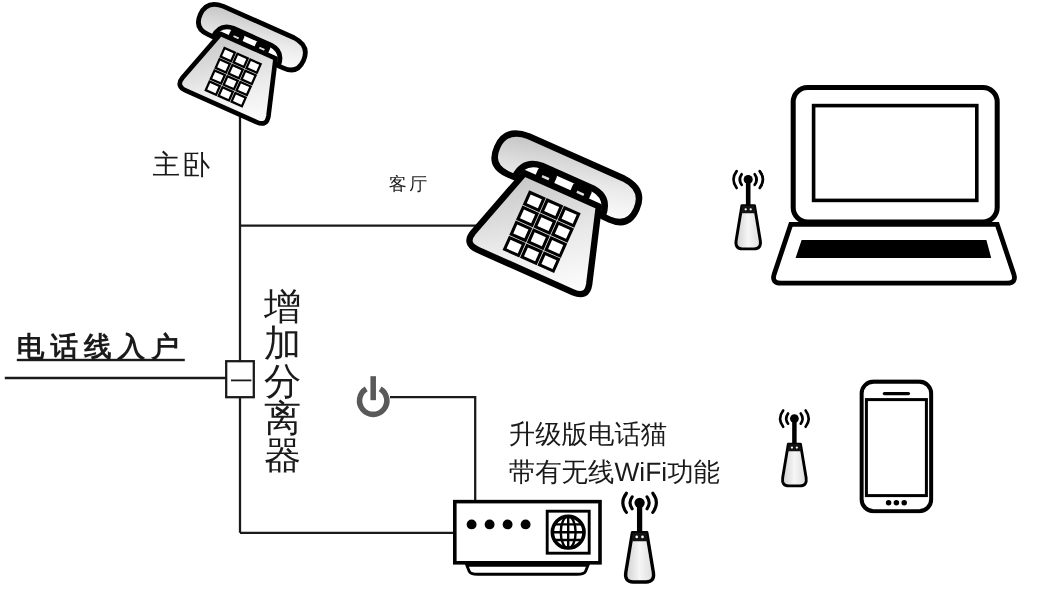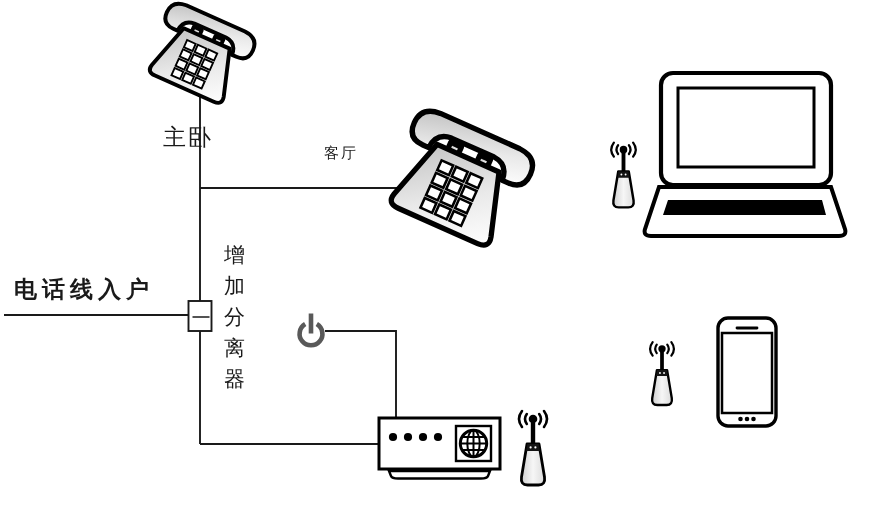--- a/index.html
+++ b/index.html
@@ -12,27 +12,27 @@
   }
   .abs{position:absolute;}
   .label{
     color:#1a1a1a;
     white-space:nowrap;
   }
   .label-serif{font-family:"Liberation Serif","DejaVu Serif",serif;}
   .label-sans{font-family:"Liberation Sans","DejaVu Sans",sans-serif;}
   #label-entry{
     left:14px;top:274px;
-    font-size:23px;font-weight:bold;letter-spacing:5px;
+    font-size:23px;font-weight:bold;letter-spacing:5px;text-decoration:underline;
   }
-  #label-master{left:127px;top:122px;font-size:23px;letter-spacing:2px;margin-left:36px;}
+  #label-master{left:127px;top:122px;font-size:23px;letter-spacing:2px;}
   #label-living{left:324px;top:144px;font-size:15px;letter-spacing:2px;}
   #label-splitter{
     left:220px;top:240px;width:29px;height:160px;
-    font-size:21px;line-height:31px;text-align:center;
+    font-size:31px;line-height:31px;text-align:center;
     word-break:break-all;white-space:normal;
   }
   #label-modem{left:424px;top:346px;font-size:22px;line-height:32px;}
   svg{display:block;}
 </style>
 </head>
 <body>
 
 <div id="canvas">
 
@@ -162,14 +162,18 @@
     </svg>
 
   <div id="label-entry" class="abs label label-serif">电话线入户</div>
 
   <div id="label-master" class="abs label label-serif">主卧</div>
 
   <div id="label-living" class="abs label label-serif">客厅</div>
 
   <div id="label-splitter" class="abs label label-serif">增加分离器</div>
 
+  <div id="label-modem" class="abs label label-sans">
+    <div>升级版电话猫</div>
+    <div>带有无线WiFi功能</div>
+  </div>
 
 </div>
 
 </body></html>

